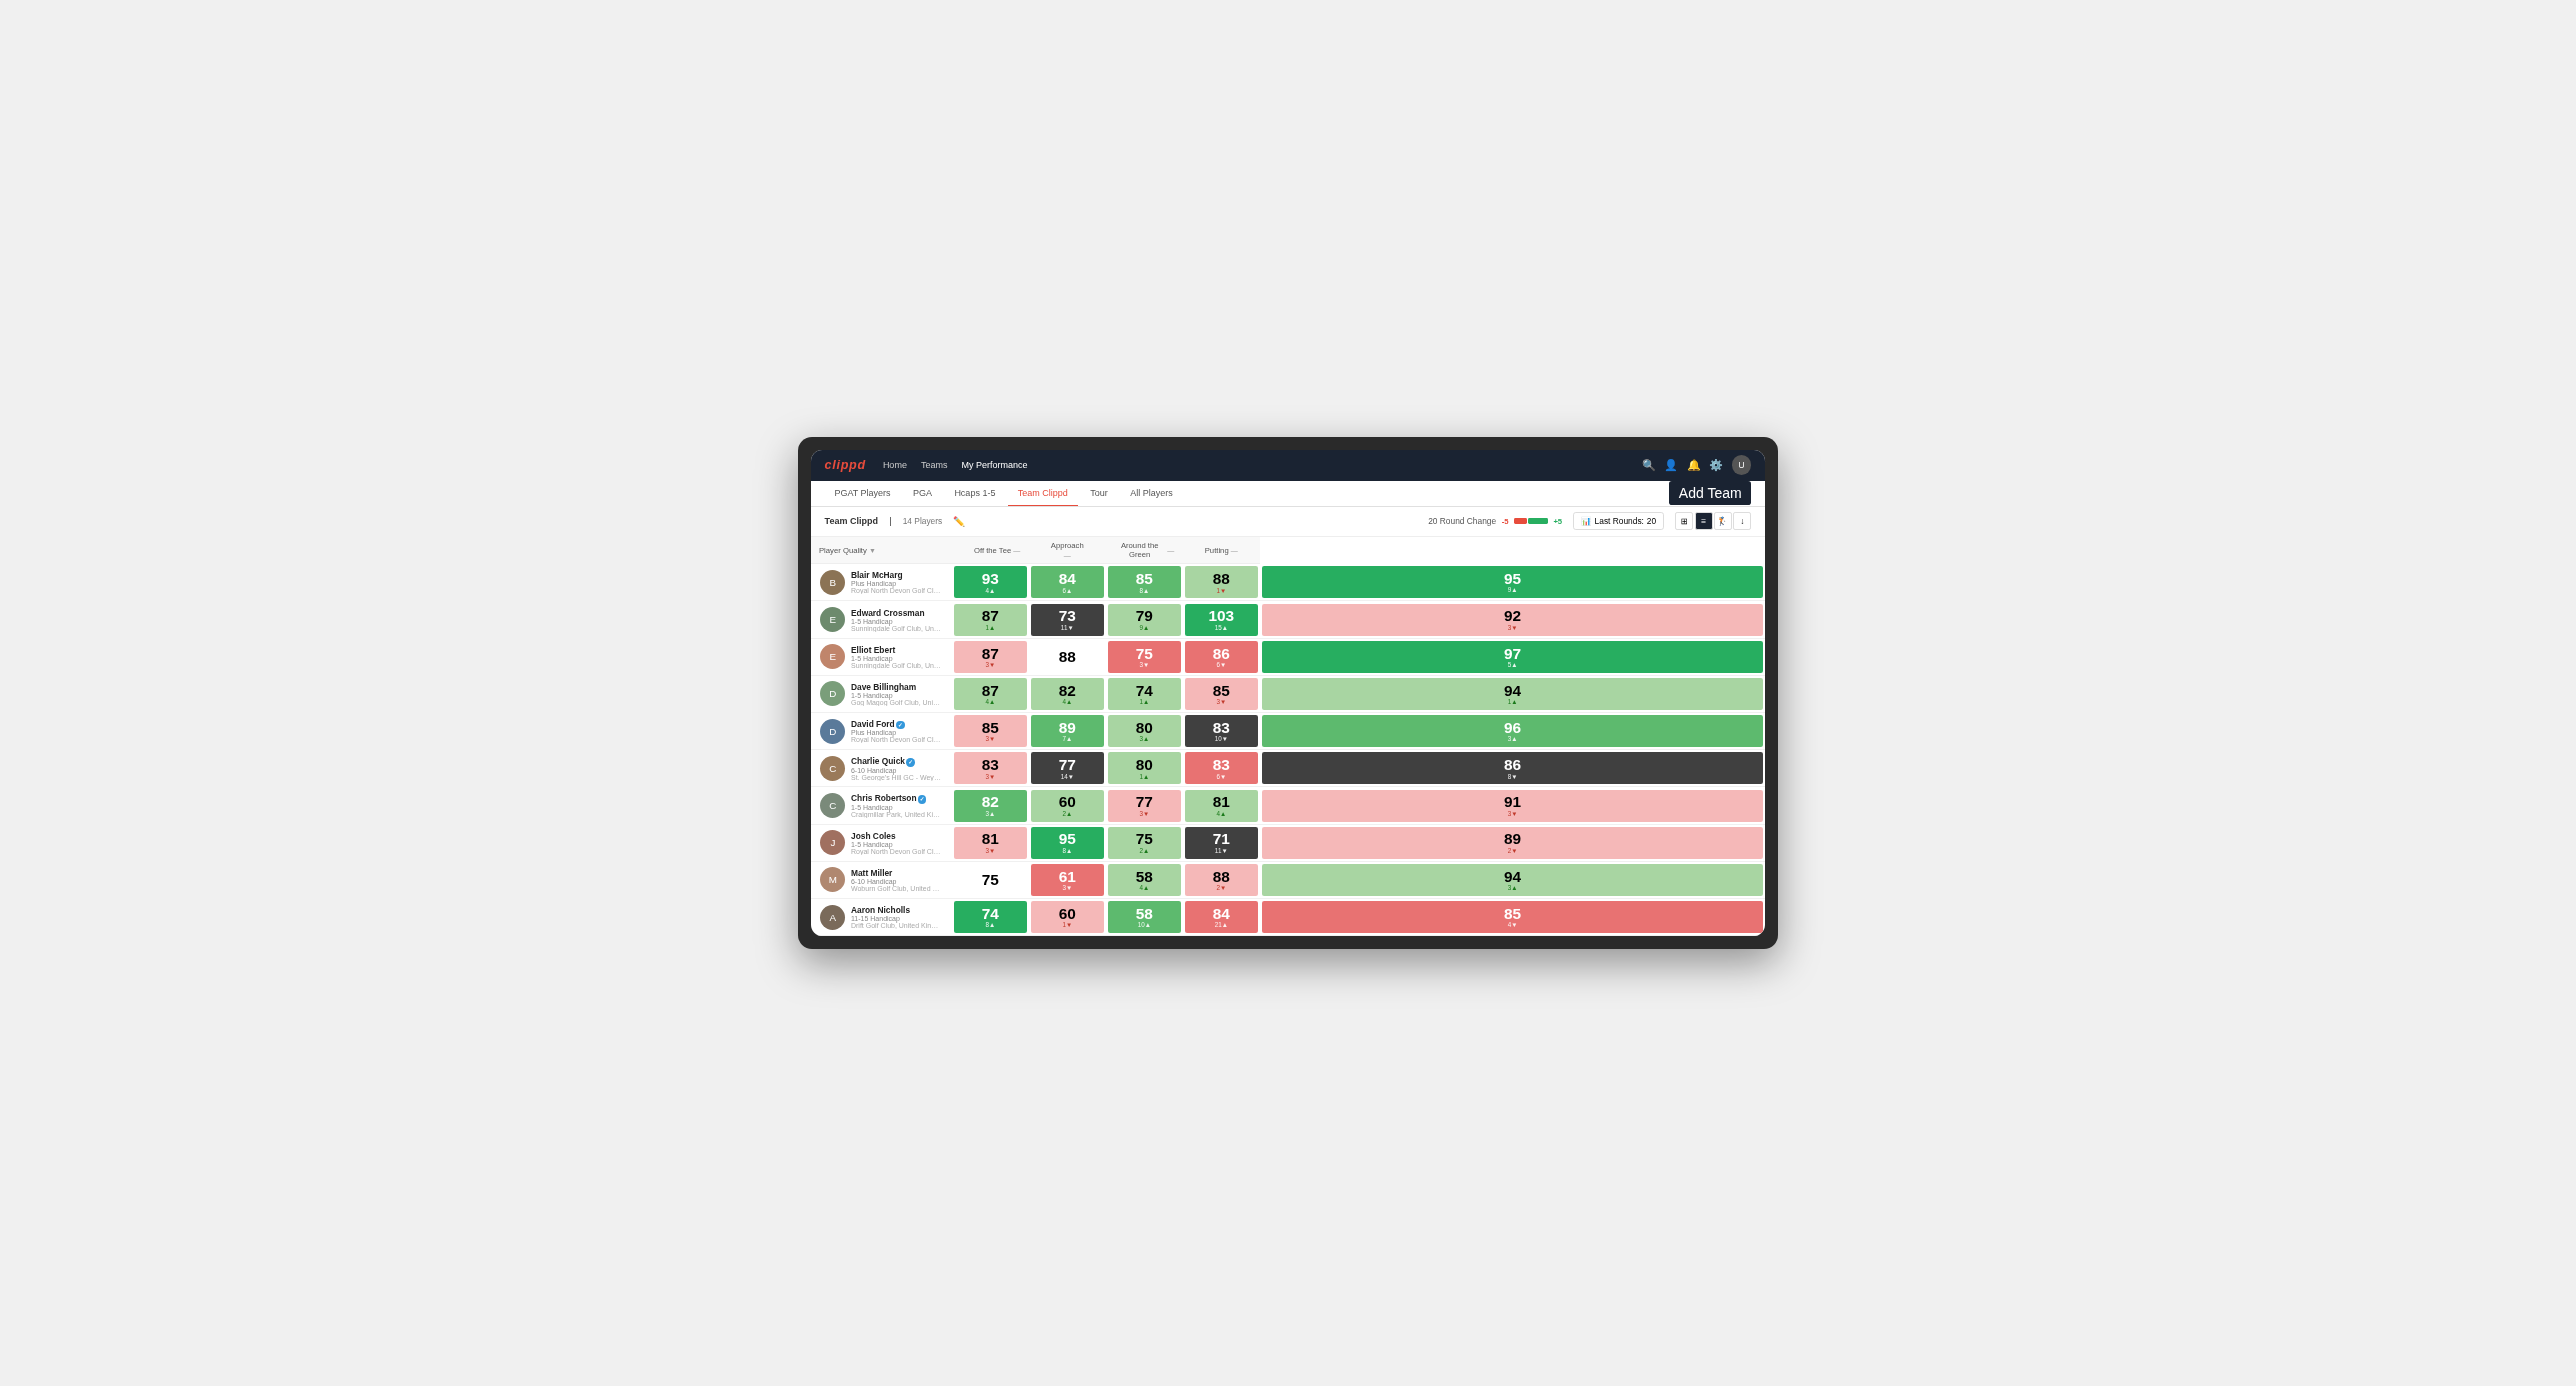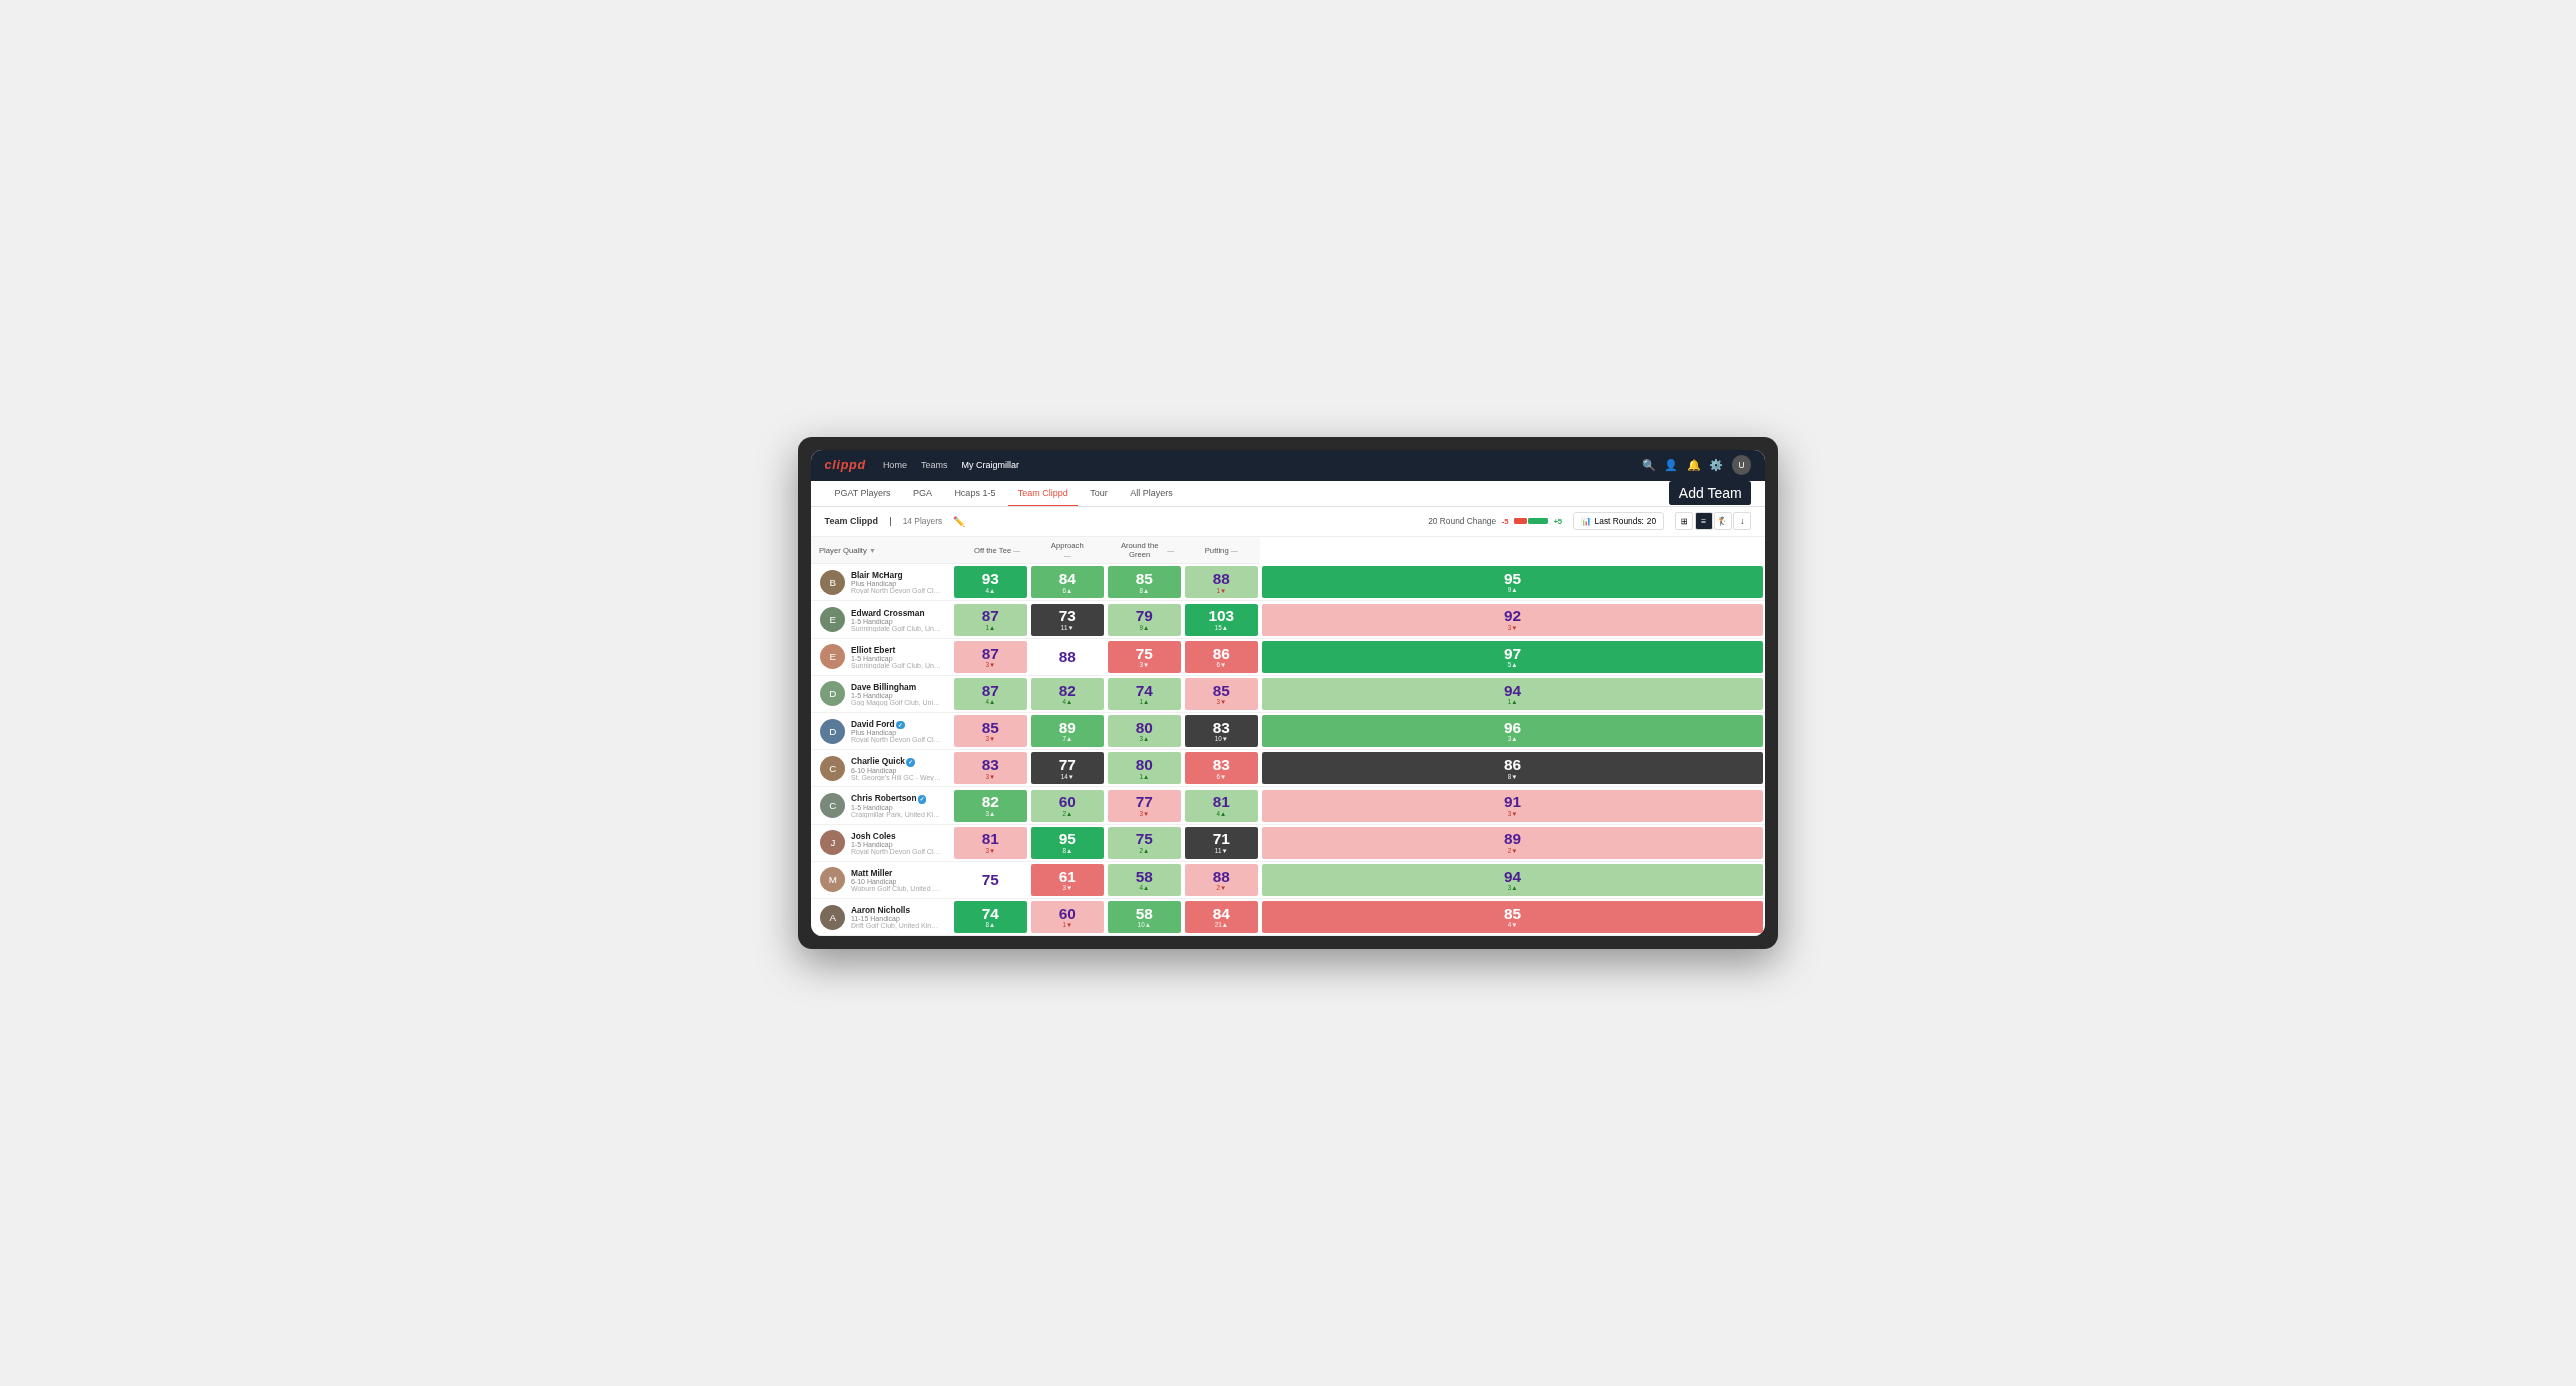--- a/index.html
+++ b/index.html
@@ -302,21 +302,21 @@
       align-items: center;
       justify-content: center;
       height: 100%;
       border-radius: 2.1px;
       padding: 2.8px;
     }
 
     .score-number {
       font-size: 15.4px;
       font-weight: 700;
-      color: #4c1d95;
+      color: #000000;
       line-height: 1;
     }
 
     .score-change {
       font-size: 6.3px;
       display: flex;
       align-items: center;
       gap: 0.7px;
     }
 
@@ -402,21 +402,21 @@
 <div class="outer-container">
 
   <div class="tablet-frame">
     <div class="tablet-screen">
 
       <div class="nav-bar">
         <span class="nav-logo">clippd</span>
         <div class="nav-links">
           <span class="nav-link">Home</span>
           <span class="nav-link">Teams</span>
-          <span class="nav-link active">My Craigmillar</span>
+          <span class="nav-link active">My Performance</span>
         </div>
         <div class="nav-icons">
           <span class="nav-icon">🔍</span>
           <span class="nav-icon">👤</span>
           <span class="nav-icon">🔔</span>
           <span class="nav-icon">⚙️</span>
           <div class="nav-avatar">U</div>
         </div>
       </div>
 

